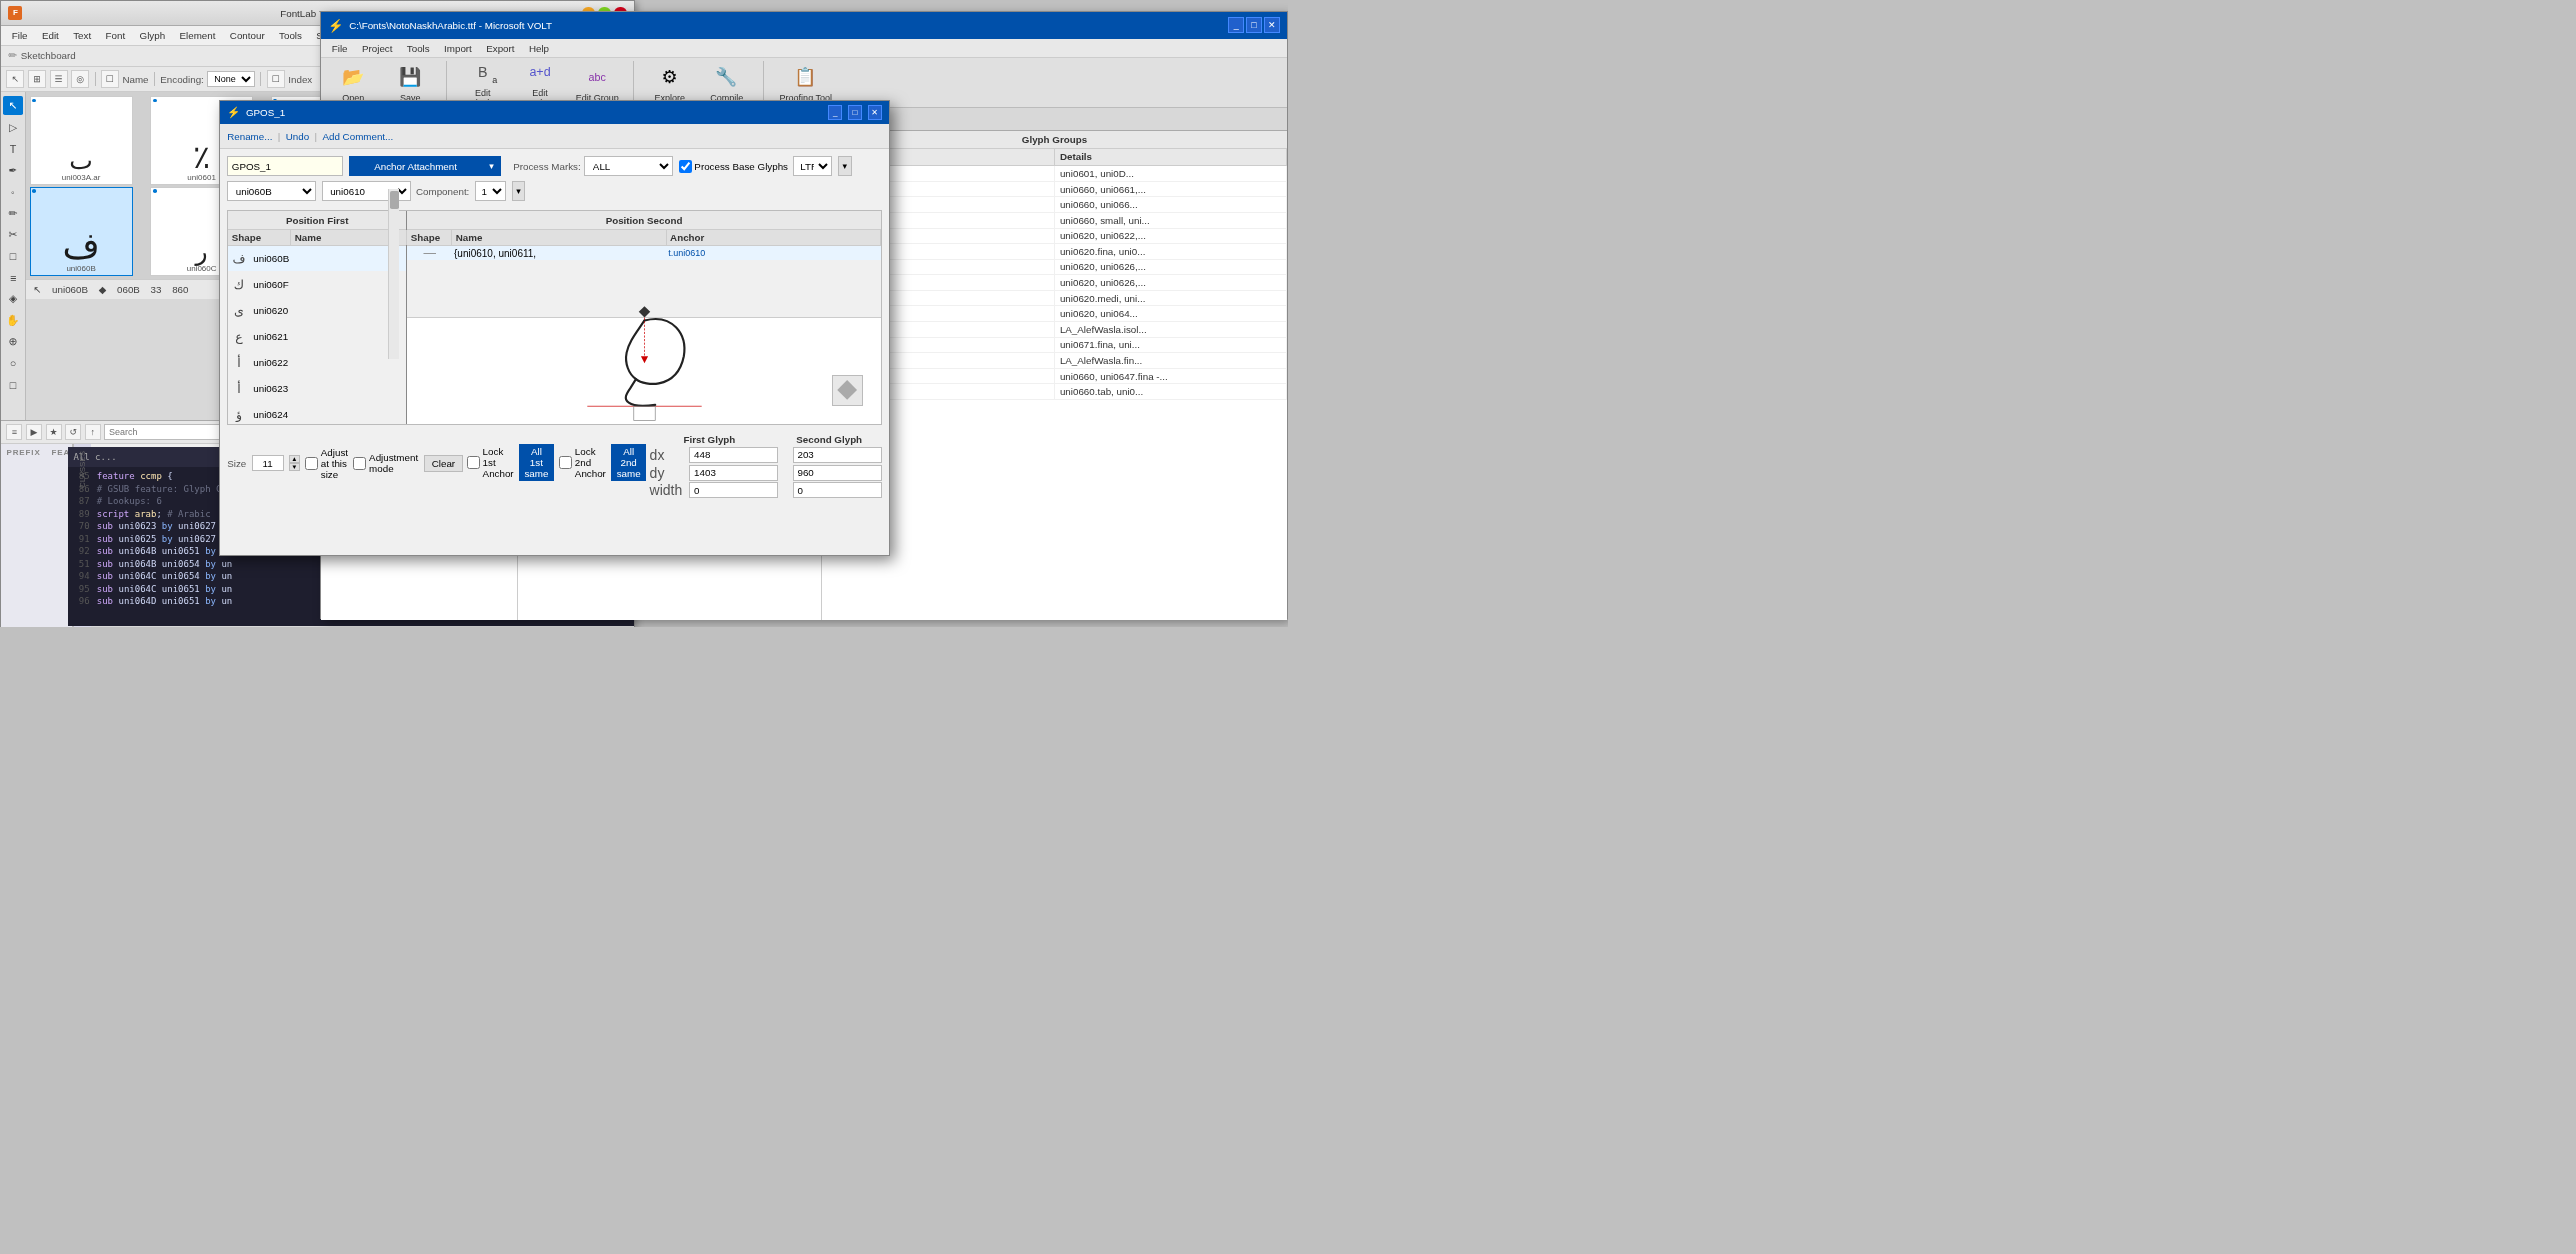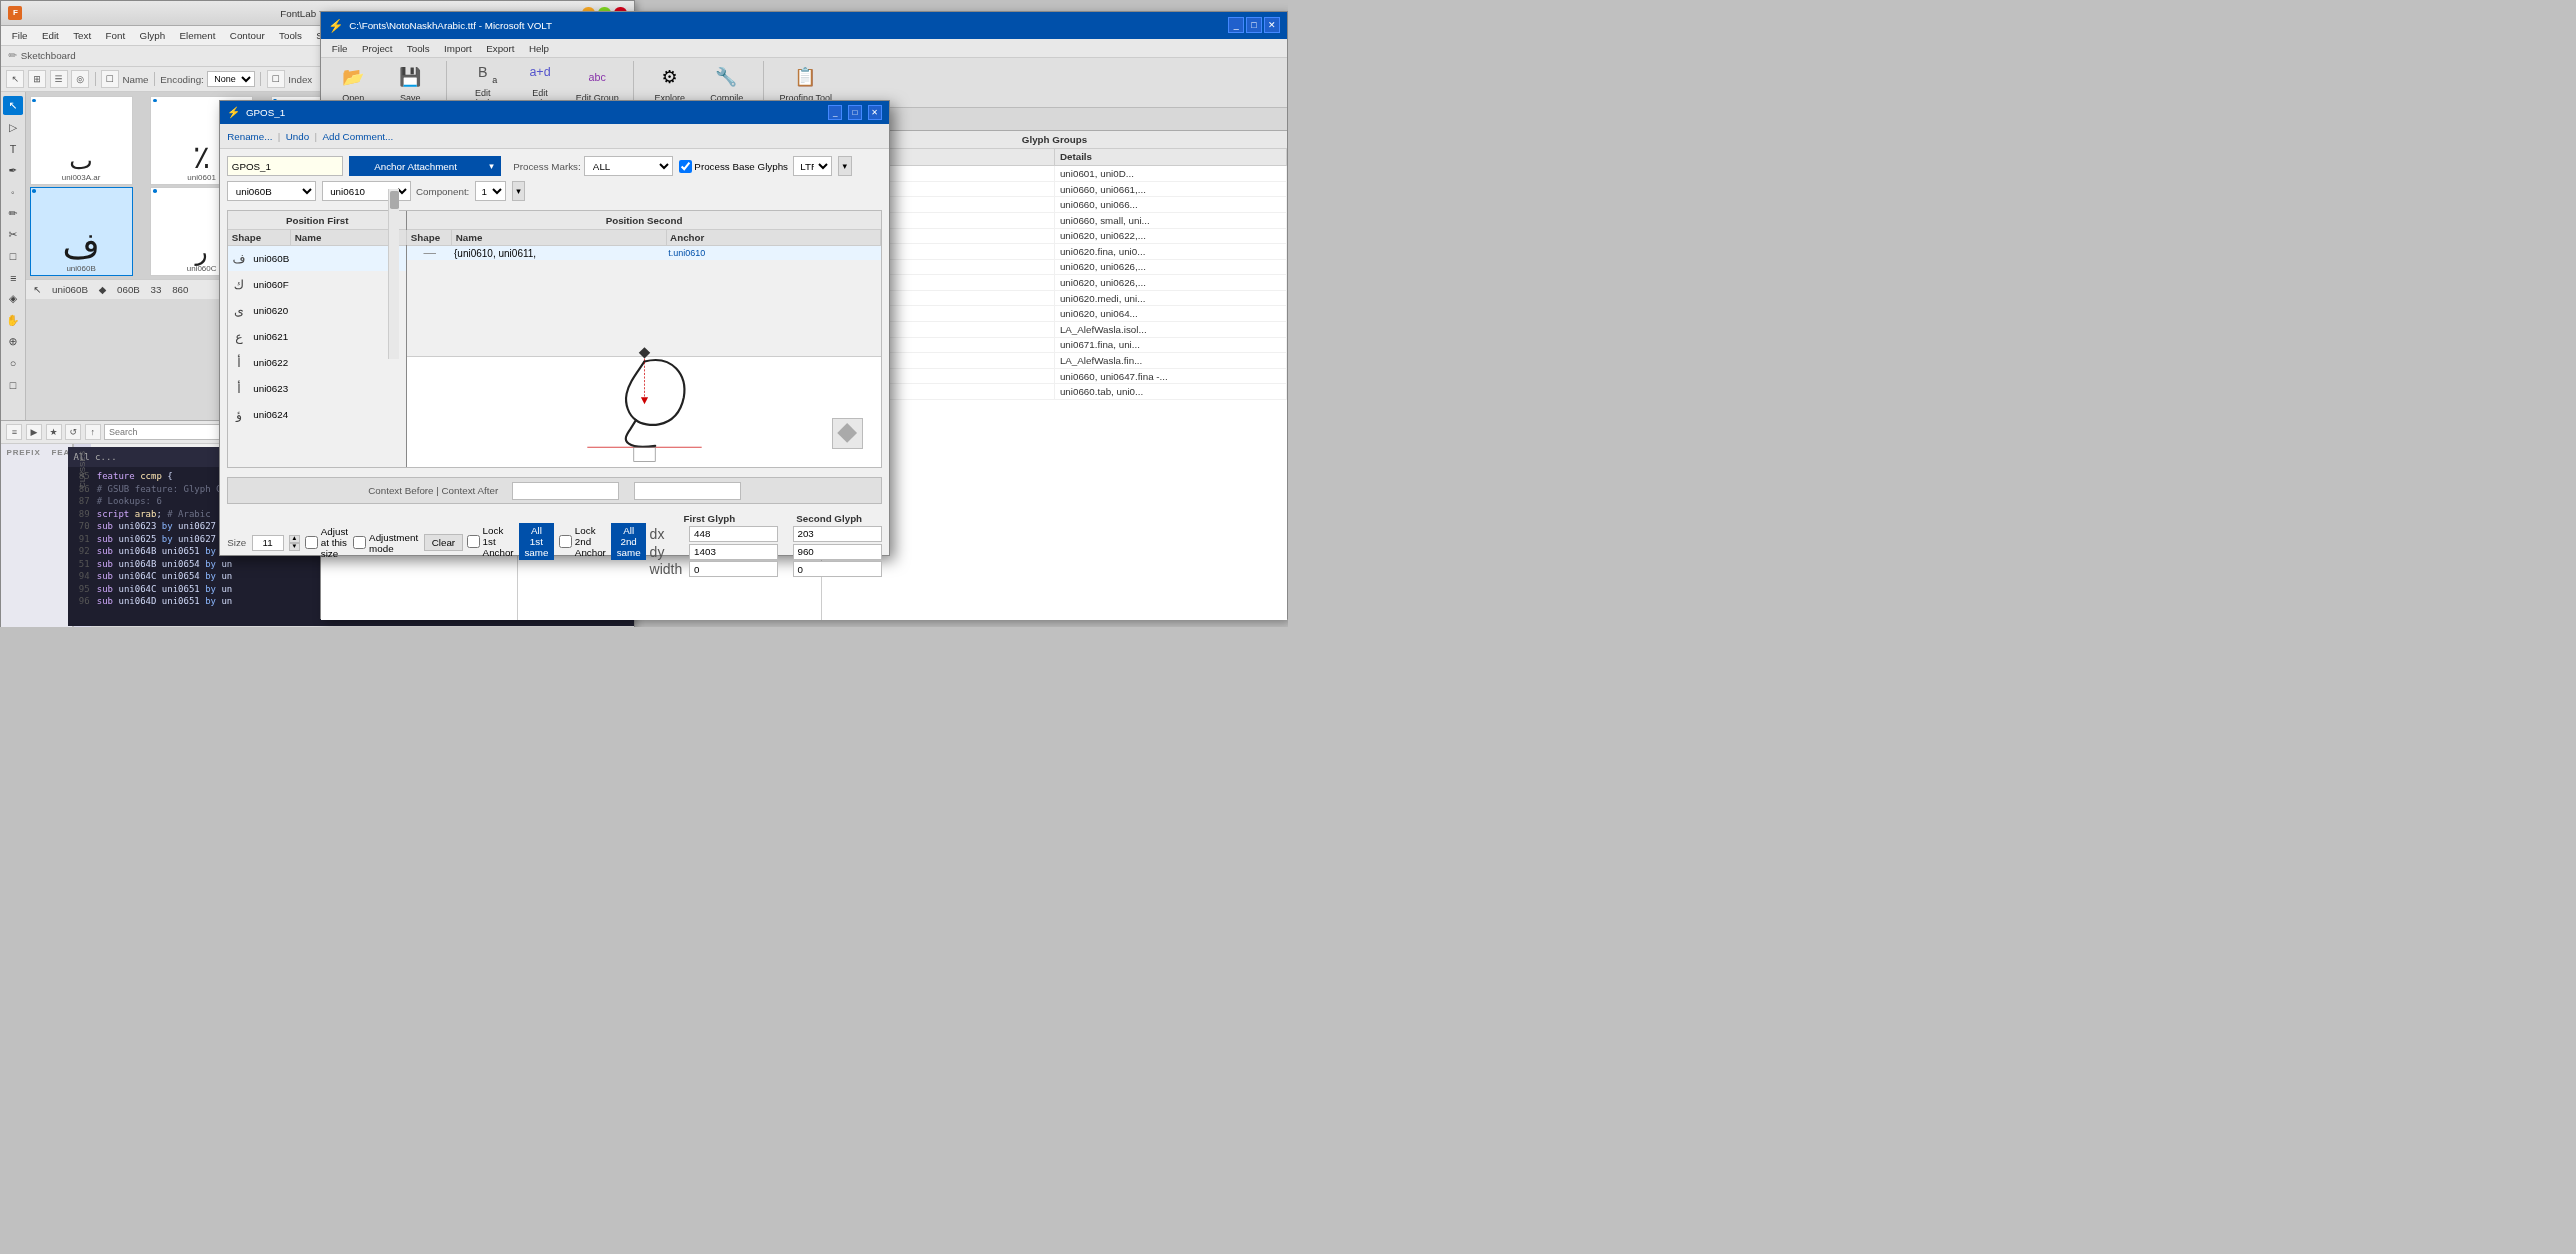--- a/index.html
+++ b/index.html
@@ -1139,21 +1139,21 @@
         <option>uni0610</option>
       </select>
       <span style="font-size:9.8px;color:#555">Component:</span>
       <select class="gpos-component-select">
         <option>1</option>
         <option>2</option>
       </select>
       <button style="height:19.7px;padding:0 3.6px;font-size:9px;background:#e0e0e0;border:0.9px solid #bbb;cursor:pointer">▾</button>
     </div>
 
-    <div style="display:flex;gap:0;border:0.9px solid #bbb;height:258px">
+    <div style="display:flex;gap:0;border:0.9px solid #bbb;height:215px">
 
       <div style="width:179px;border-right:1.8px solid #888;display:flex;flex-direction:column">
         <div class="pos-col-header">Position First</div>
         <div style="display:grid;grid-template-columns:63px 116px;background:#e0e0e0;border-bottom:0.9px solid #ccc">
           <span class="pos-sh">Shape</span>
           <span class="pos-sh">Name</span>
         </div>
         <div style="flex:1;overflow-y:auto;display:flex;flex-direction:column">
           <div style="display:flex;align-items:center;border-bottom:0.9px solid #f0f0f0;background:#e8f4ff">
             <div class="pos-shape-icon">ف</div>
@@ -1223,25 +1223,20 @@
             <rect x="85" y="200" width="30" height="20" fill="none" stroke="#888" stroke-width="1"></rect>
           </svg>
 
           <div style="position:absolute;bottom:18px;right:18px;width:31px;height:31px;background:#e8e8e8;border:0.9px solid #bbb;display:flex;align-items:center;justify-content:center">
             <div style="width:14.3px;height:14.3px;background:#aaa;transform:rotate(45deg)"></div>
           </div>
         </div>
       </div>
     </div>
 
-    <div style="background:#e0e0e0;border:0.9px solid #bbb;padding:3.6px 7.2px;text-align:center;font-size:9.8px;color:#555;margin-top:3.6px;display:flex;gap:14.3px;align-items:center;justify-content:center">
-      <span>Context Before | Context After</span>
-      <input type="text" class="context-input" style="width: 107px; height: 18px; border: 0.9px solid rgb(187, 187, 187);">
-      <input type="text" class="context-input" style="width: 107px; height: 18px; border: 0.9px solid rgb(187, 187, 187);">
-    </div>
 
     <div style="display:flex;flex-direction:row;gap:3.6px;margin-top:3.6px">
 
       <div class="size-row">
         <span style="font-size:9.8px;color:#555">Size</span>
         <input type="text" class="size-input" value="11" style="">
         <div class="size-spinner">
           <div class="size-spin-btn">▲</div>
           <div class="size-spin-btn">▼</div>
         </div>

